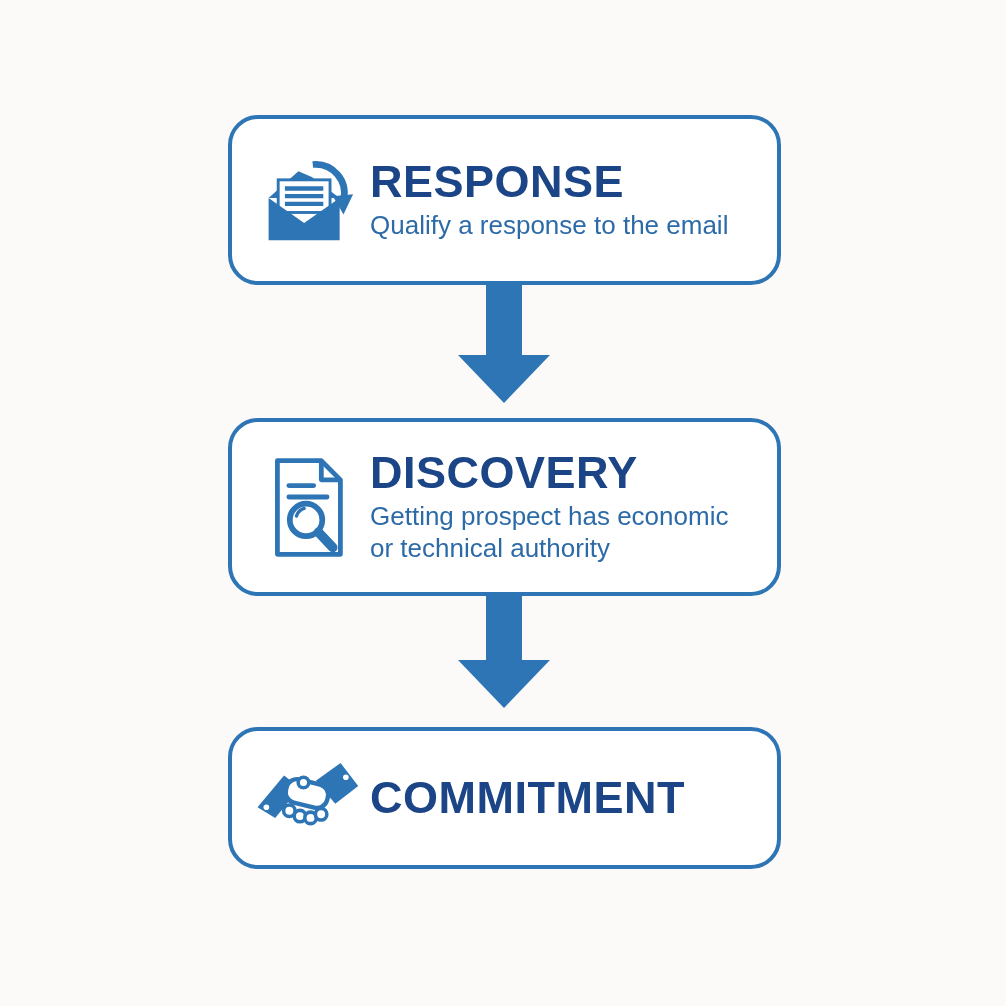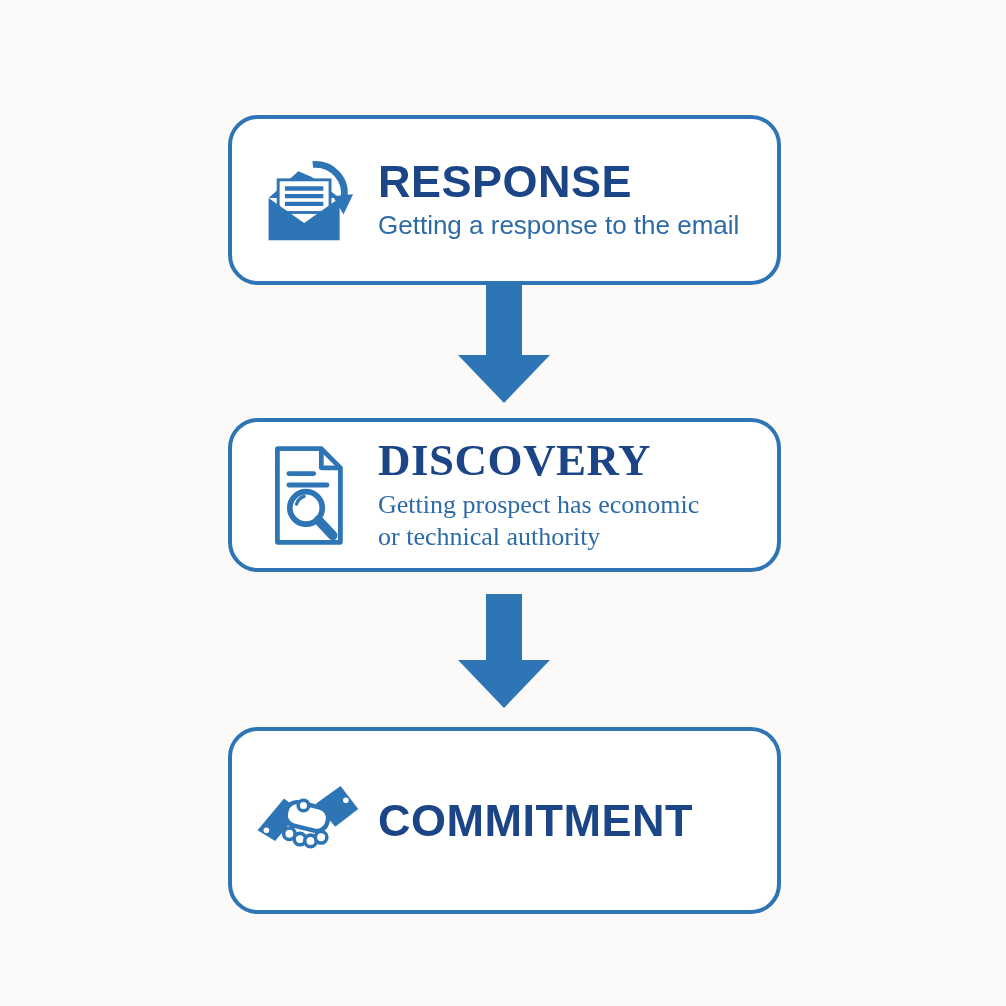--- a/index.html
+++ b/index.html
@@ -20,29 +20,29 @@
   .step{
     position:absolute;
     left:228px;width:553px;
     box-sizing:border-box;
     background:var(--box-bg);
     border:4px solid var(--accent);
     border-radius:30px;
     display:flex;align-items:center;
   }
   #step-response{top:115px;height:170px;}
-  #step-discovery{top:418px;height:154px;font-family:Liberation Serif, serif;}
-  #step-commitment{top:727px;height:187px;}
+  #step-discovery{top:418px;height:178px;}
+  #step-commitment{top:727px;height:142px;}
   .icon-wrap{
     width:106px;min-width:106px;
     margin-left:22px;
     display:flex;align-items:center;justify-content:center;
     color:var(--accent);
   }
-  .text-col{margin-left:18px;display:flex;flex-direction:column;justify-content:flex-end;}
+  .text-col{margin-left:10px;display:flex;flex-direction:column;justify-content:flex-end;}
   .step-title{
     font-size:45px;font-weight:700;
     color:var(--heading);
     letter-spacing:0.5px;
     line-height:1.05;
   }
   .step-subtitle{
     font-size:26px;
     color:var(--subtitle);
     line-height:1.22;
@@ -78,21 +78,21 @@
         <line x1="27" y1="38" x2="67" y2="38" stroke="currentColor" stroke-width="4.5"></line>
         <line x1="27" y1="46" x2="67" y2="46" stroke="currentColor" stroke-width="4.5"></line>
         <line x1="27" y1="54" x2="67" y2="54" stroke="currentColor" stroke-width="4.5"></line>
         <path d="M10,48 L10,92 L84,92 L84,48 L47,74 Z" fill="currentColor"></path>
         <path d="M56,13 a 30,30 0 0 1 32,37" fill="none" stroke="currentColor" stroke-width="7"></path>
         <polygon points="77,46 98,44 88,65" fill="currentColor"></polygon>
       </svg>
     </div>
     <div class="text-col">
       <div class="step-title">RESPONSE</div>
-      <div class="step-subtitle">Getting a response to the email</div>
+      <div class="step-subtitle">Qualify a response to the email</div>
     </div>
   </div>
 
   <div class="arrow-shaft" id="arrow-1-shaft"></div>
   <div class="arrow-head" id="arrow-1-head"></div>
 
   <div class="step" id="step-discovery">
     <div class="icon-wrap">
       <svg width="86" height="105" viewBox="0 0 90 110" aria-hidden="true">
         <path d="M14,6 L60,6 L80,26 L80,104 L14,104 Z" fill="#ffffff" stroke="currentColor" stroke-width="5" stroke-linejoin="round"></path>

